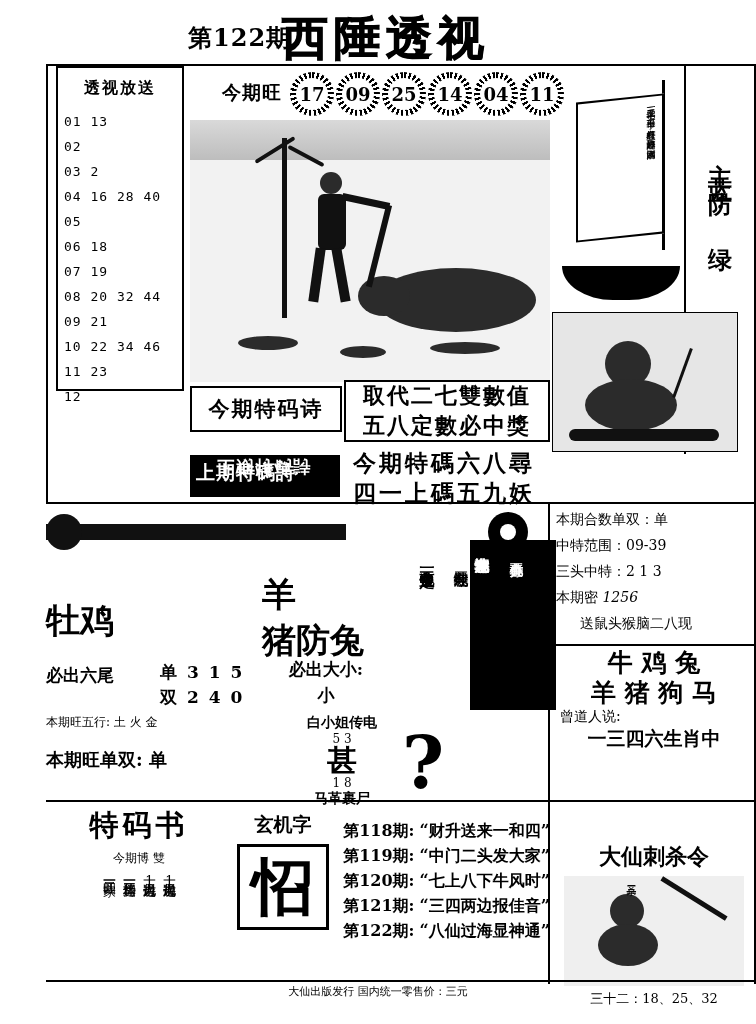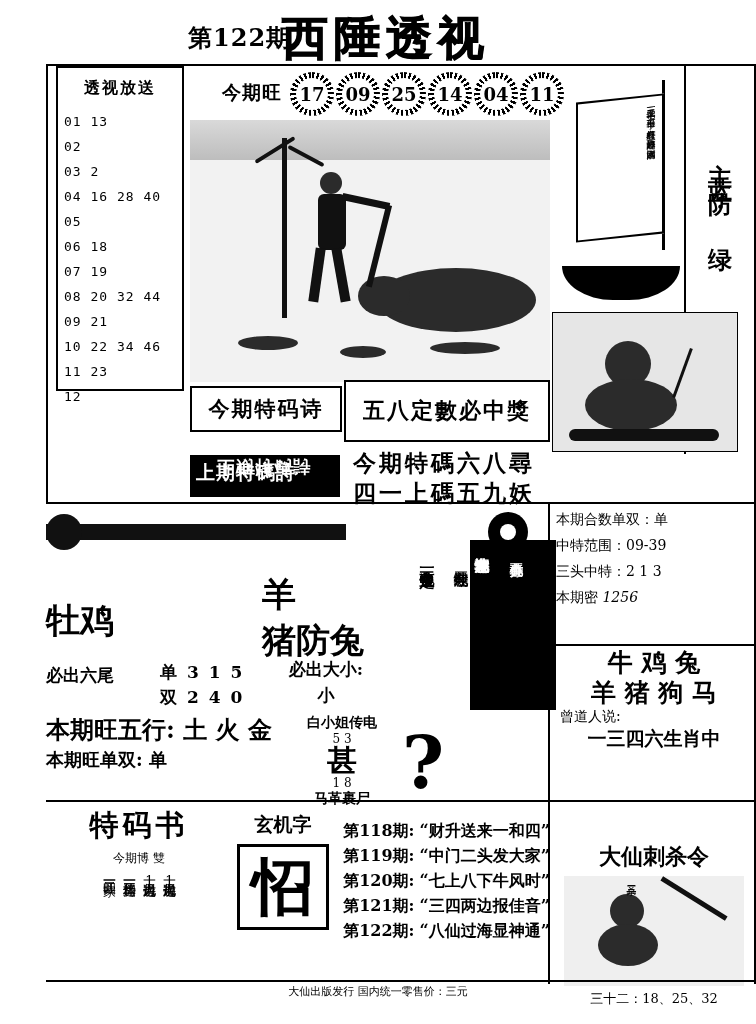--- a/index.html
+++ b/index.html
@@ -120,21 +120,21 @@
 
   #must6 { left:46px; top:664px; width:220px; font-size:17px; font-weight:bold;
     font-family:"DejaVu Serif", serif; }
   #single-double { left:160px; top:660px; font-size:17px; font-weight:bold;
     font-family:"DejaVu Serif", serif; line-height:25px; letter-spacing:2px;}
 
   #size-box { left:266px; top:656px; width:120px; font-size:17px; font-weight:bold;
     font-family:"DejaVu Serif", serif; text-align:center; line-height:26px;}
 
   #five-elem { left:46px; top:714px; width:240px; height:30px;
-    font-size:24px; font-weight:bold; font-family:"DejaVu Serif", serif; }
+    font-size:12px; font-weight:normal; font-family:"DejaVu Serif", serif; }
   #odd-even { left:46px; top:748px; width:240px; height:30px;
     font-size:18px; font-weight:bold; font-family:"DejaVu Serif", serif; }
 
   #white-lady { left:282px; top:714px; width:120px; text-align:center;
     font-family:"DejaVu Serif", serif; }
   #wl-title { font-size:14px; font-weight:bold; }
   #wl-big { font-size:30px; font-weight:bold; line-height:30px; }
   #wl-nums { font-size:12px; }
   #wl-foot { font-size:14px; font-weight:bold; }
 
@@ -297,20 +297,21 @@
     <div class="blob" style="left:52px; top:28px; width:46px; height:46px; border-radius:50%;"></div>
     <div class="blob" style="left:32px; top:66px; width:92px; height:52px;"></div>
     <div class="grass" style="left:16px; top:116px; width:150px; height:12px; border-radius:8px;"></div>
     <div class="grass" style="left:128px; top:34px; width:3px; height:52px; transform:rotate(20deg);"></div>
   </div>
 
   <div class="abs bd ctr" id="poem-left-box">
     <div id="poem-left">今期特码诗</div>
   </div>
   <div class="abs bd ctr" id="poem-right-box" style="flex-direction:column;">
+    <div id="poem-right-l1">取代二七雙數值</div>
     <div id="poem-right-l2">五八定數必中獎</div>
   </div>
 
   <div class="abs" id="inv-strip">
     <span>上期特碼詩</span>
   </div>
   <div class="abs" id="prev-poem-label" style="color:#fff; z-index:3; padding-left:6px; padding-top:8px;">上期特碼詩</div>
 
   <div class="abs" id="prev-poem">
     <div>今期特碼六八尋</div>
@@ -384,20 +385,23 @@
     <div class="stat-row">
       <span>中特范围：</span><span>09-39</span>
     </div>
     <div class="stat-row">
       <span>三头中特：</span><span>2 1 3</span>
     </div>
     <div class="stat-row">
       <span>本期密</span>
       <span class="hand">1256</span>
     </div>
+    <div class="stat-row" style="padding-left:24px;">
+      <span>送</span><span>鼠头猴脑二八现</span>
+    </div>
   </div>
   <div class="hline" style="left:548px; top:644px; width:208px;"></div>
 
   <div class="abs" id="seven">
     <div class="l">牛 鸡 兔</div>
     <div class="l">羊 猪 狗 马</div>
     <div class="say">曾道人说:</div>
     <div class="say2">一三四六生肖中</div>
   </div>
   <div class="hline" style="left:548px; top:800px; width:208px;"></div>

